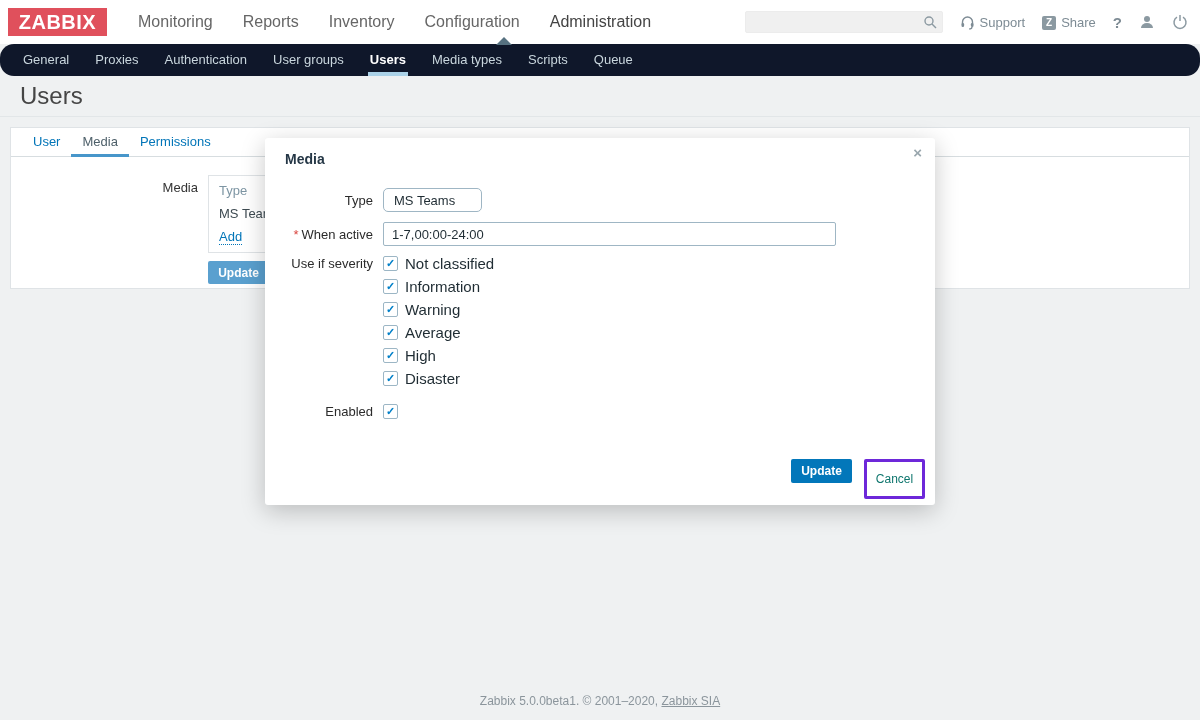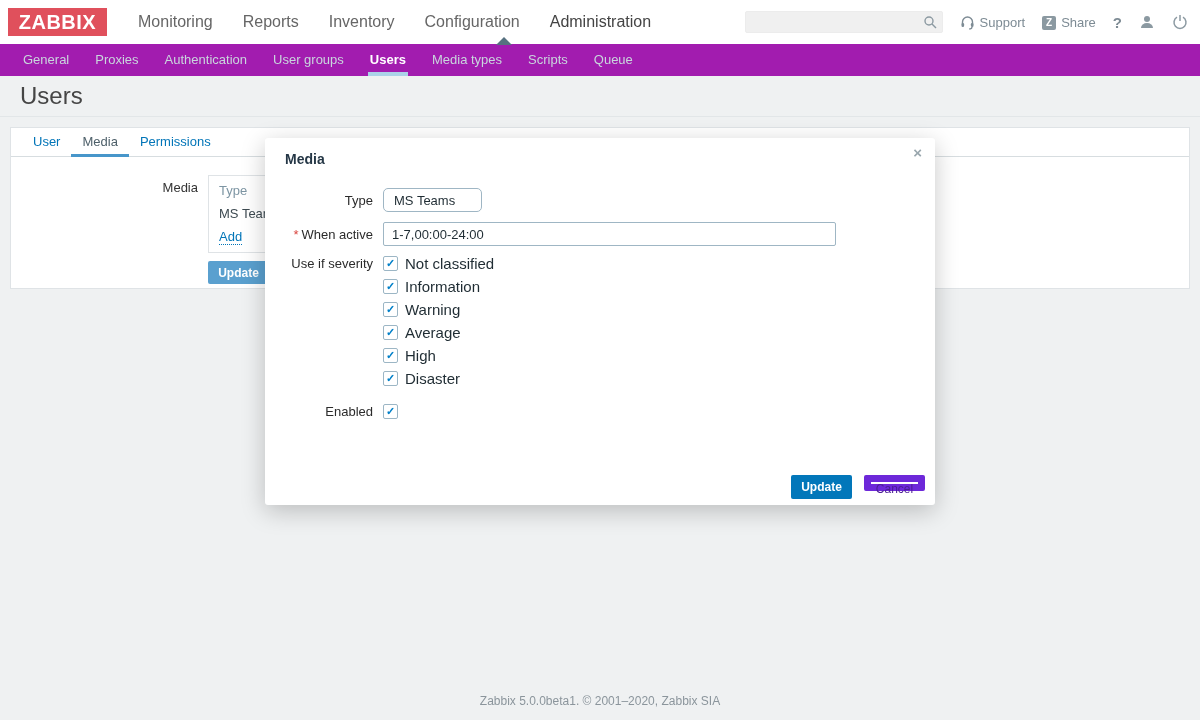--- a/index.html
+++ b/index.html
@@ -42,22 +42,22 @@
   .help-glyph { font-size: 15px; font-weight: bold; color: #7d8b94; cursor: pointer; }
   .share-badge {
     width: 14px; height: 14px; background: #8b99a1; color: #fff;
     font-size: 10px; font-weight: bold; display: flex; align-items: center; justify-content: center;
     border-radius: 2px;
   }
   .icon-btn { cursor: pointer; display: flex; align-items: center; }
 
   
   .subnav {
-    position: relative; height: 32px; background: #a21caf;
-    display: flex; align-items: stretch; padding-left: 10px;
+    position: relative; height: 32px; background: #0f172a;
+    display: flex; align-items: stretch; padding-left: 10px; border-radius: 14px;
   }
   .subnav-arrow {
     position: absolute; top: -7px; left: 496px;
     width: 0; height: 0;
     border-left: 8px solid transparent; border-right: 8px solid transparent;
     border-bottom: 8px solid #567180;
   }
   .sub-item {
     padding: 0 13px; font-size: 13px; color: #c9d6dd;
     line-height: 32px; position: relative; cursor: pointer;
@@ -135,28 +135,28 @@
   .enabled-row { margin-top: 10px; align-items: center; }
   .enabled-row .f-label { padding-top: 0; }
 
   .modal-footer { position: absolute; bottom: 6px; right: 10px; display: flex; gap: 12px; }
   .btn-update {
     width: 61px; height: 24px; background: #0277ba; color: #fff;
     font-weight: bold; font-size: 12px; border: none; border-radius: 2px; cursor: pointer;
     font-family: "Liberation Sans", sans-serif;
   }
   .btn-cancel {
-    width: 61px; height: 16px; background: #fff; color: #4c1d95;
-    font-size: 12px; border: 7px solid #6d28d9; border-radius: 2px; cursor: pointer;
+    width: 61px; height: 40px; background: #fff; color: #0f766e;
+    font-size: 12px; border: 3px solid #6d28d9; border-radius: 2px; cursor: pointer;
     font-family: "Liberation Sans", sans-serif;
   }
 
   
   .page-footer { position: absolute; bottom: 12px; left: 0; width: 100%; text-align: center; font-size: 12px; color: #8b959c; }
-  .page-footer a { color: #8b959c; cursor: pointer; }
+  .page-footer a { color: #8b959c; text-decoration: underline; cursor: pointer; }
 
   svg { display: block; }
 </style>
 </head>
 <body>
 
 <div class="header">
   <div class="logo">ZABBIX</div>
   <div class="top-nav">
     <div class="top-nav-item">Monitoring</div>

